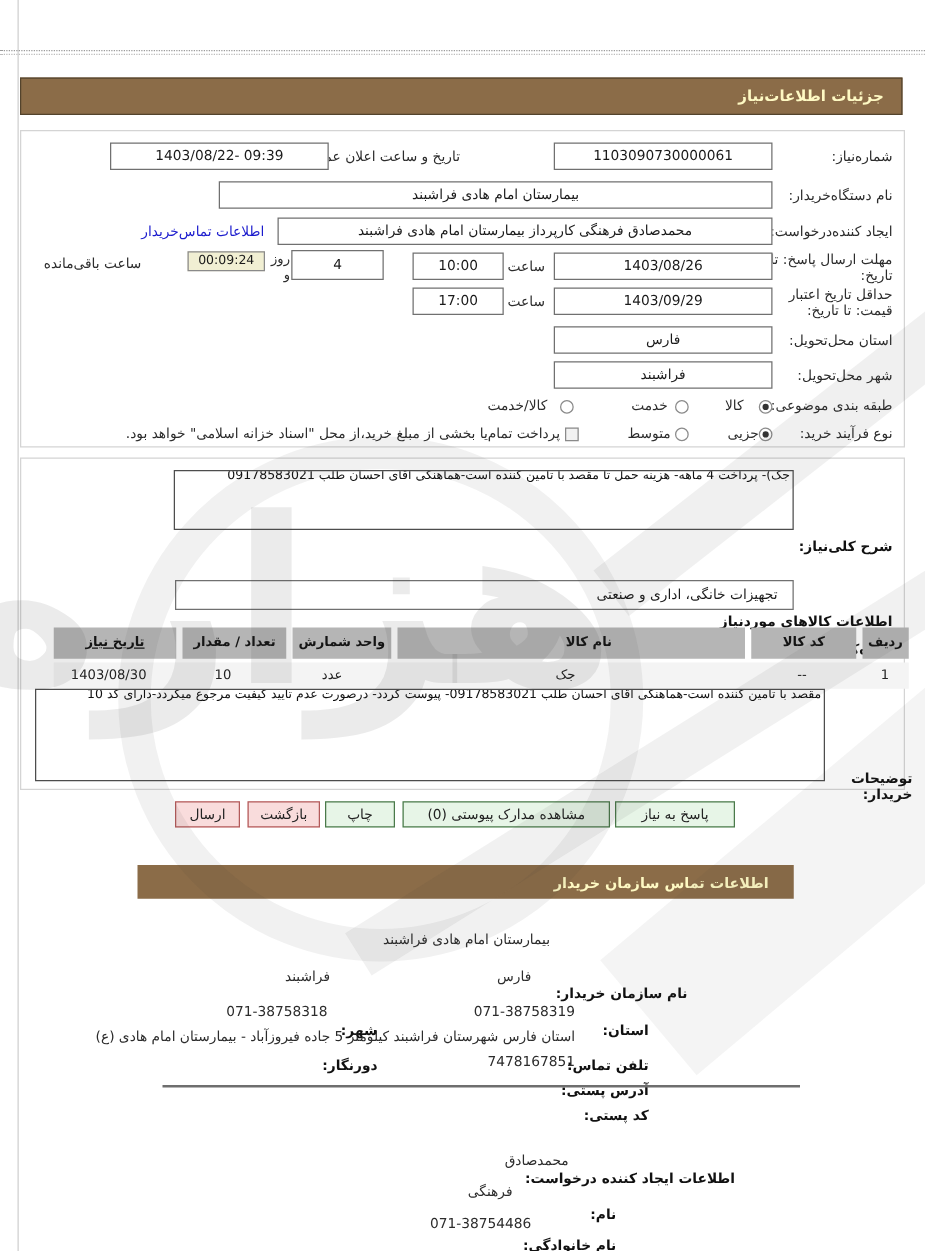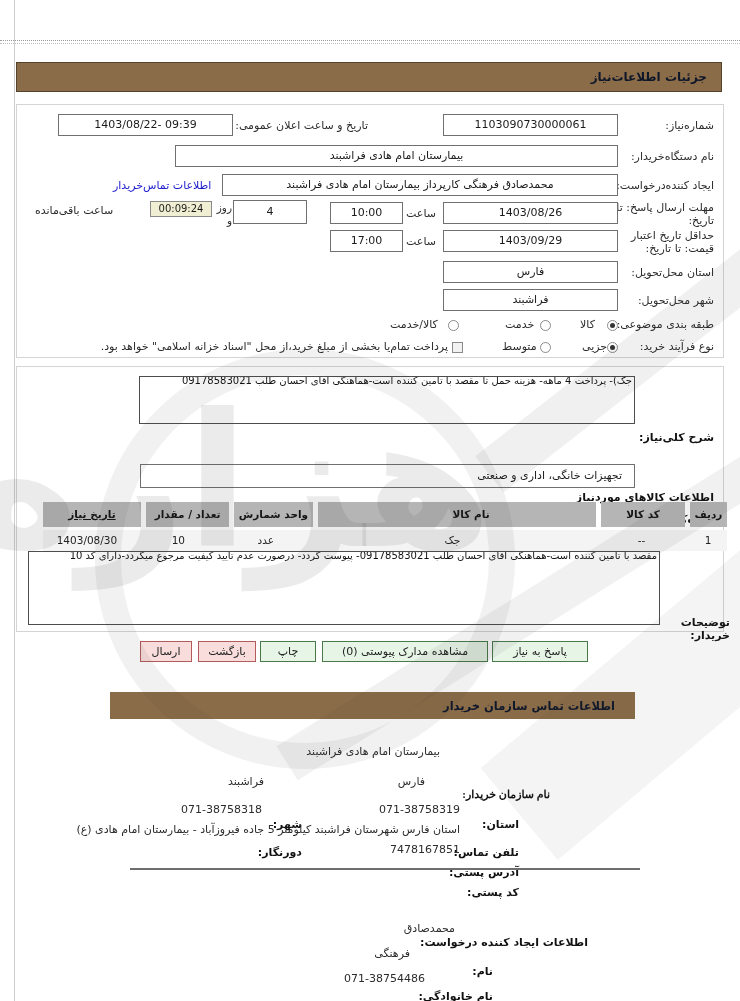--- a/index.html
+++ b/index.html
@@ -13,21 +13,21 @@
   body{font-family:"DejaVu Sans","Liberation Sans",sans-serif;font-size:11px;color:#222;}
   #page{position:relative;width:740px;height:1001px;background:#fff;overflow:hidden;direction:rtl;}
   .abs{position:absolute;}
   .lbl{position:absolute;color:#2c2c2c;font-size:11px;white-space:nowrap;}
   .lbl.wrap{white-space:normal;text-align:right;line-height:13px;}
   .lbl.b{font-weight:bold;color:#111;margin-top:43px;}
   .inp{position:absolute;border:1px solid #707070;background:#fff;text-align:center;
        font-size:11px;line-height:20px;color:#1a1a1a;overflow:hidden;white-space:nowrap;}
   .ltr{direction:ltr;unicode-bidi:isolate;}
   .panel{position:absolute;border:1px solid #d4d4d4;background:#fff;}
-  .bar{position:absolute;background:var(--brown);color:#0f172a;font-weight:bold;
+  .bar{position:absolute;background:var(--brown);color:#fef9c3;font-weight:bold;
        font-size:12px;padding-right:14px;display:flex;align-items:center;}
   .radio{position:absolute;width:11px;height:11px;border:1px solid #8a8a8a;border-radius:50%;background:#fff;}
   .radio.sel::after{content:'';position:absolute;left:2px;top:2px;right:2px;bottom:2px;border-radius:50%;background:#333;}
   .cbx{position:absolute;width:11px;height:11px;border:1px solid #8a8a8a;background:#f2f2f2;}
   .ta{position:absolute;border:1px solid #4d4d4d;background:#fff;overflow:hidden;}
   .ta .tx{display:block;margin-top:-3px;padding:0 2px;font-size:10px;line-height:13px;color:#111;text-align:right;}
   .btn{position:absolute;height:21px;line-height:19px;text-align:center;font-size:11px;color:#222;}
   .btn.g{background:var(--green-bg);border:1px solid var(--green-border);}
   .btn.p{background:var(--pink-bg);border:1px solid var(--pink-border);}
   .flexrow{position:absolute;display:flex;gap:5px;direction:rtl;}
@@ -61,21 +61,21 @@
 
   <div class="bar" style="left:16px;top:62px;width:706px;height:30px;border:1px solid var(--brown-border);">
     <span>جزئیات اطلاعات‌نیاز</span>
   </div>
 
   <div class="panel" style="left:16px;top:104px;width:708px;height:254px;"></div>
 
   <span class="lbl" style="right:26px;top:119px;">شماره‌نیاز:</span>
   <div class="inp ltr" style="left:443px;top:114px;width:175px;height:22px;">1103090730000061</div>
   <span class="lbl" style="right:372px;top:119px;">تاریخ و ساعت اعلان عمومی:</span>
-  <div class="inp ltr" style="left:58px;top:114px;width:175px;height:22px;">1403/08/22- 09:39</div>
+  <div class="inp ltr" style="left:88px;top:114px;width:175px;height:22px;">1403/08/22- 09:39</div>
 
   <span class="lbl" style="right:26px;top:150px;">نام دستگاه‌خریدار:</span>
   <div class="inp" style="left:175px;top:145px;width:443px;height:22px;">بیمارستان امام هادی  فراشبند</div>
 
   <span class="lbl" style="right:26px;top:179px;">ایجاد کننده‌درخواست:</span>
   <div class="inp" style="left:222px;top:174px;width:396px;height:22px;">محمدصادق  فرهنگی  کارپرداز بیمارستان امام هادی  فراشبند</div>
   <span class="lbl" style="left:113px;top:179px;color:var(--link);">اطلاعات تماس‌خریدار</span>
 
   <span class="lbl wrap" style="right:26px;top:201px;width:100px;">مهلت ارسال پاسخ: تا تاریخ:</span>
   <div class="inp ltr" style="left:443px;top:202px;width:175px;height:22px;">1403/08/26</div>
@@ -151,21 +151,21 @@
   <div class="btn g" style="left:492px;top:641px;width:96px;">پاسخ به نیاز</div>
   <div class="btn g" style="left:322px;top:641px;width:166px;">مشاهده مدارک پیوستی (0)</div>
   <div class="btn g" style="left:260px;top:641px;width:56px;">چاپ</div>
   <div class="btn p" style="left:198px;top:641px;width:58px;">بازگشت</div>
   <div class="btn p" style="left:140px;top:641px;width:52px;">ارسال</div>
 
   <div class="bar" style="left:110px;top:692px;width:525px;height:27px;font-size:11.5px;padding-right:20px;">
     <span>اطلاعات تماس سازمان خریدار</span>
   </div>
 
-  <span class="lbl b" style="right:190px;top:745px;font-family:Liberation Serif, serif;">نام سازمان خریدار:</span>
+  <span class="lbl b" style="right:190px;top:745px;">نام سازمان خریدار:</span>
   <span class="lbl" style="right:300px;top:745px;">بیمارستان امام هادی فراشبند</span>
 
   <span class="lbl b" style="right:221px;top:775px;">استان:</span>
   <span class="lbl" style="right:315px;top:775px;">فارس</span>
   <span class="lbl b" style="right:438px;top:775px;">شهر:</span>
   <span class="lbl" style="right:476px;top:775px;">فراشبند</span>
 
   <span class="lbl b" style="right:221px;top:803px;">تلفن تماس:</span>
   <span class="lbl ltr" style="right:280px;top:803px;">071-38758319</span>
   <span class="lbl b" style="right:438px;top:803px;">دورنگار:</span>

